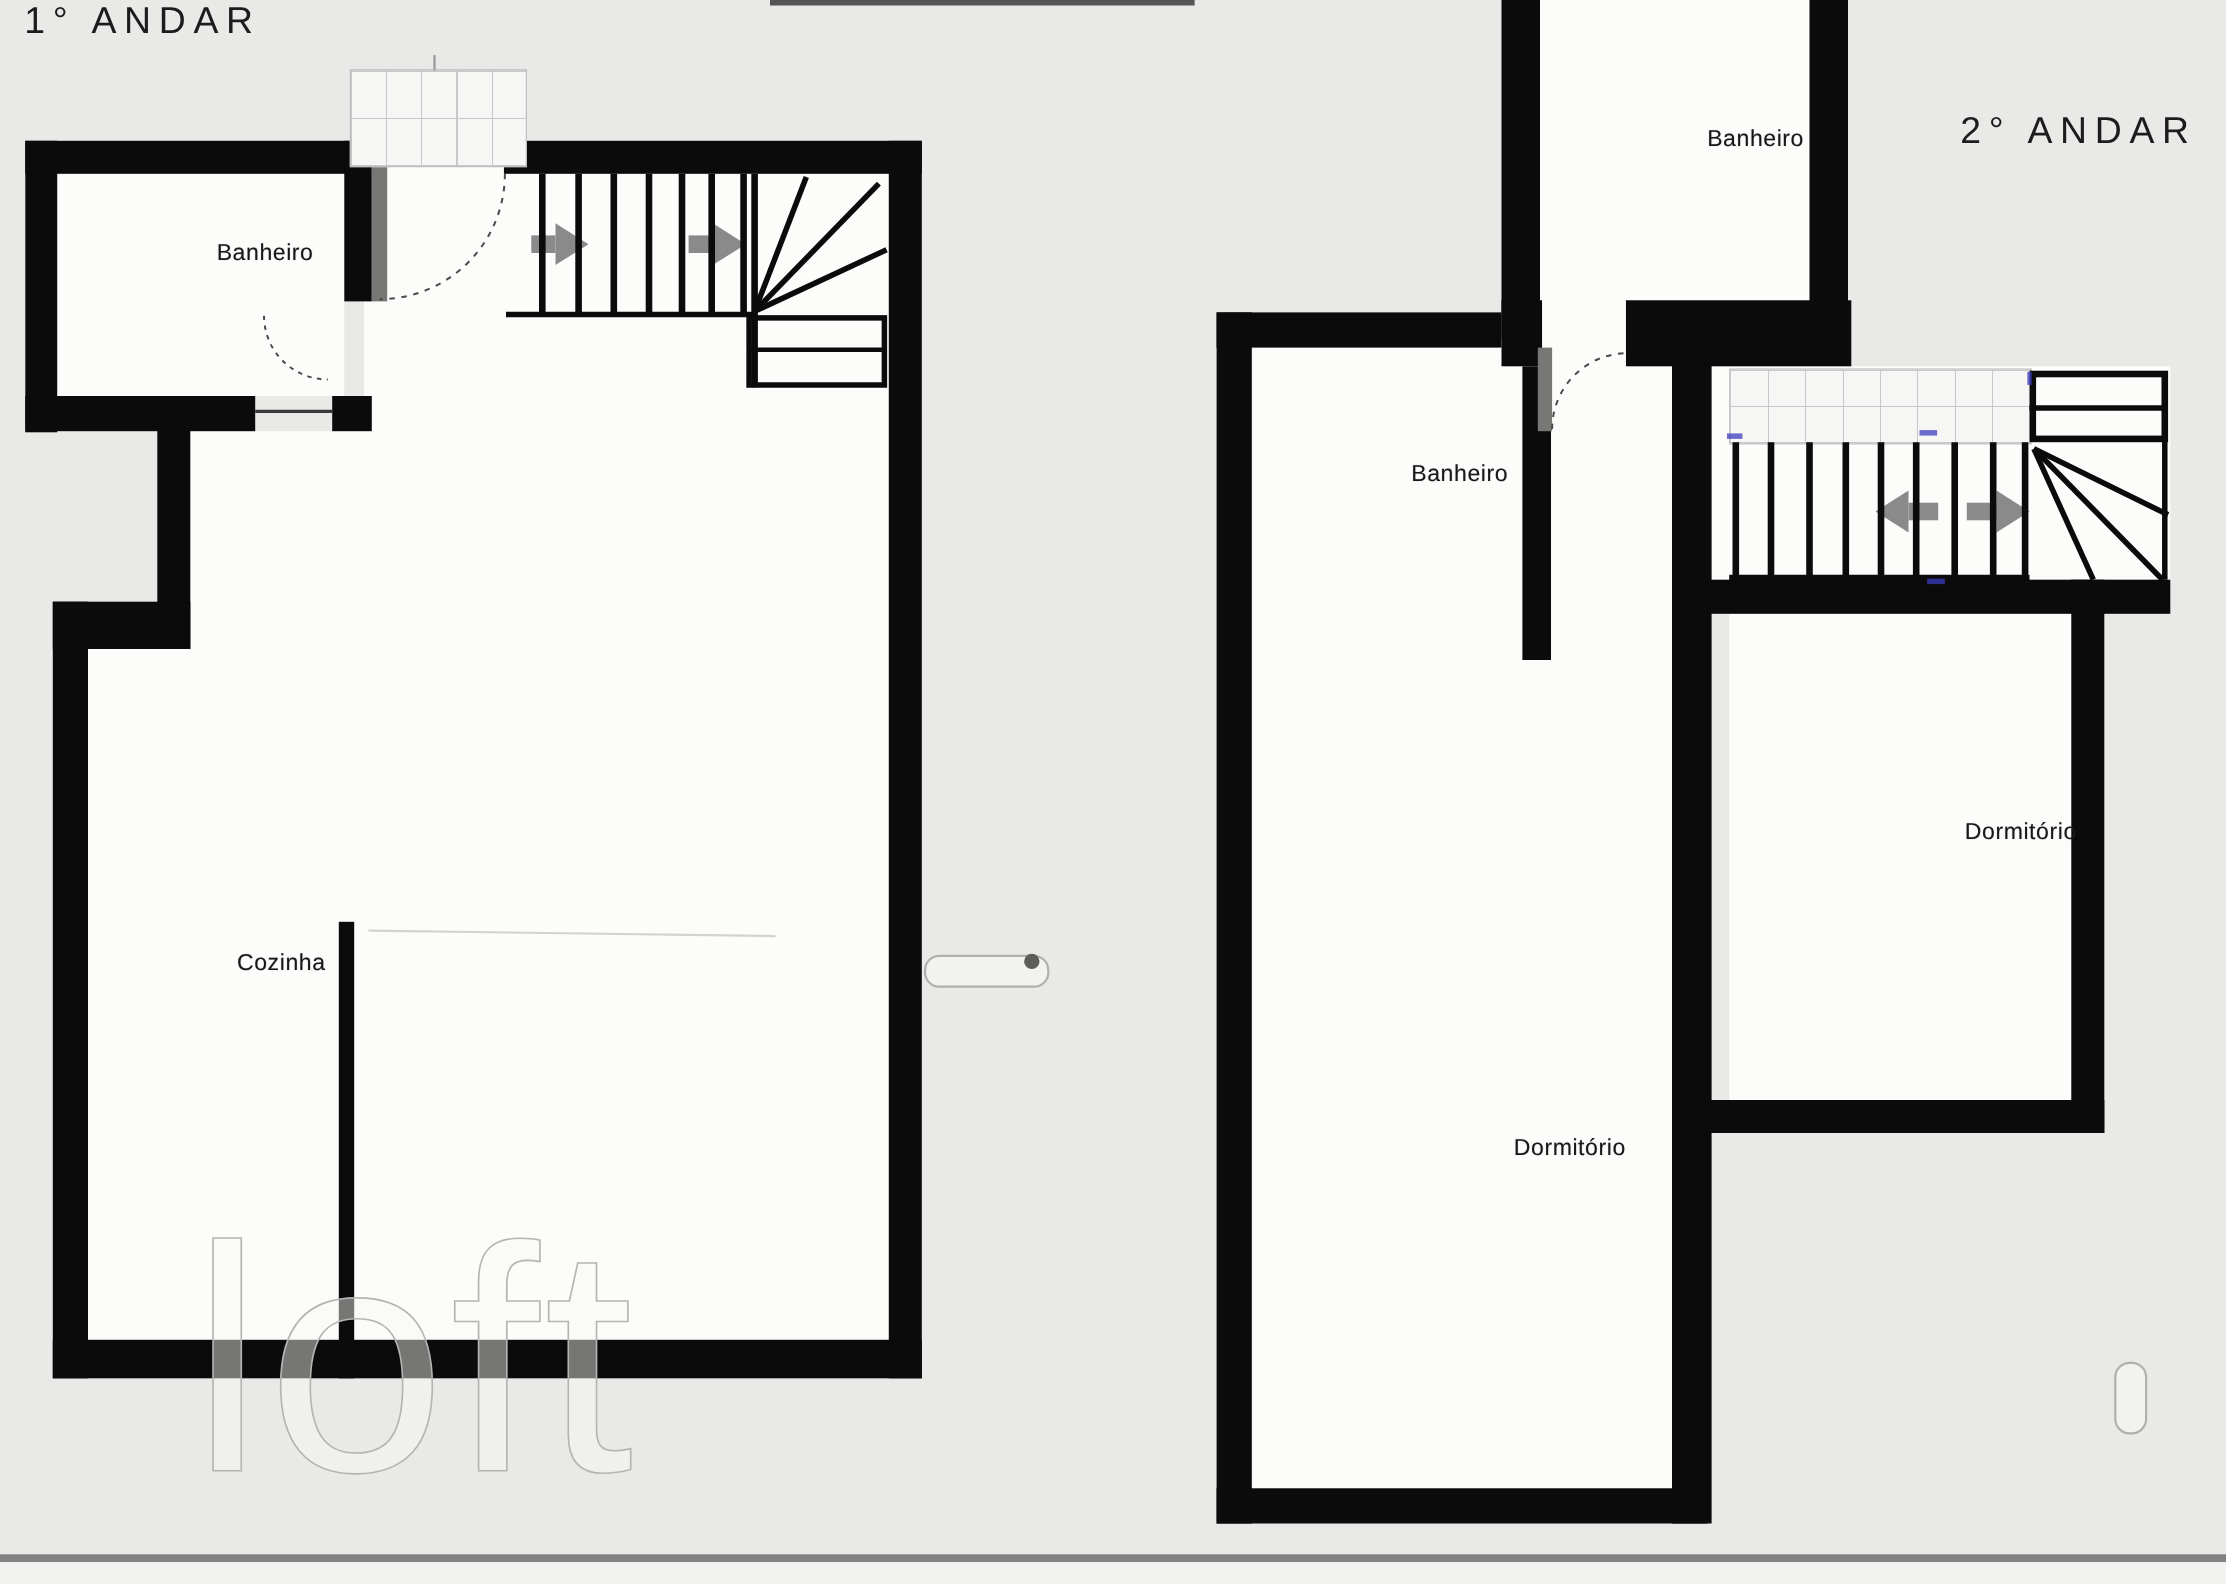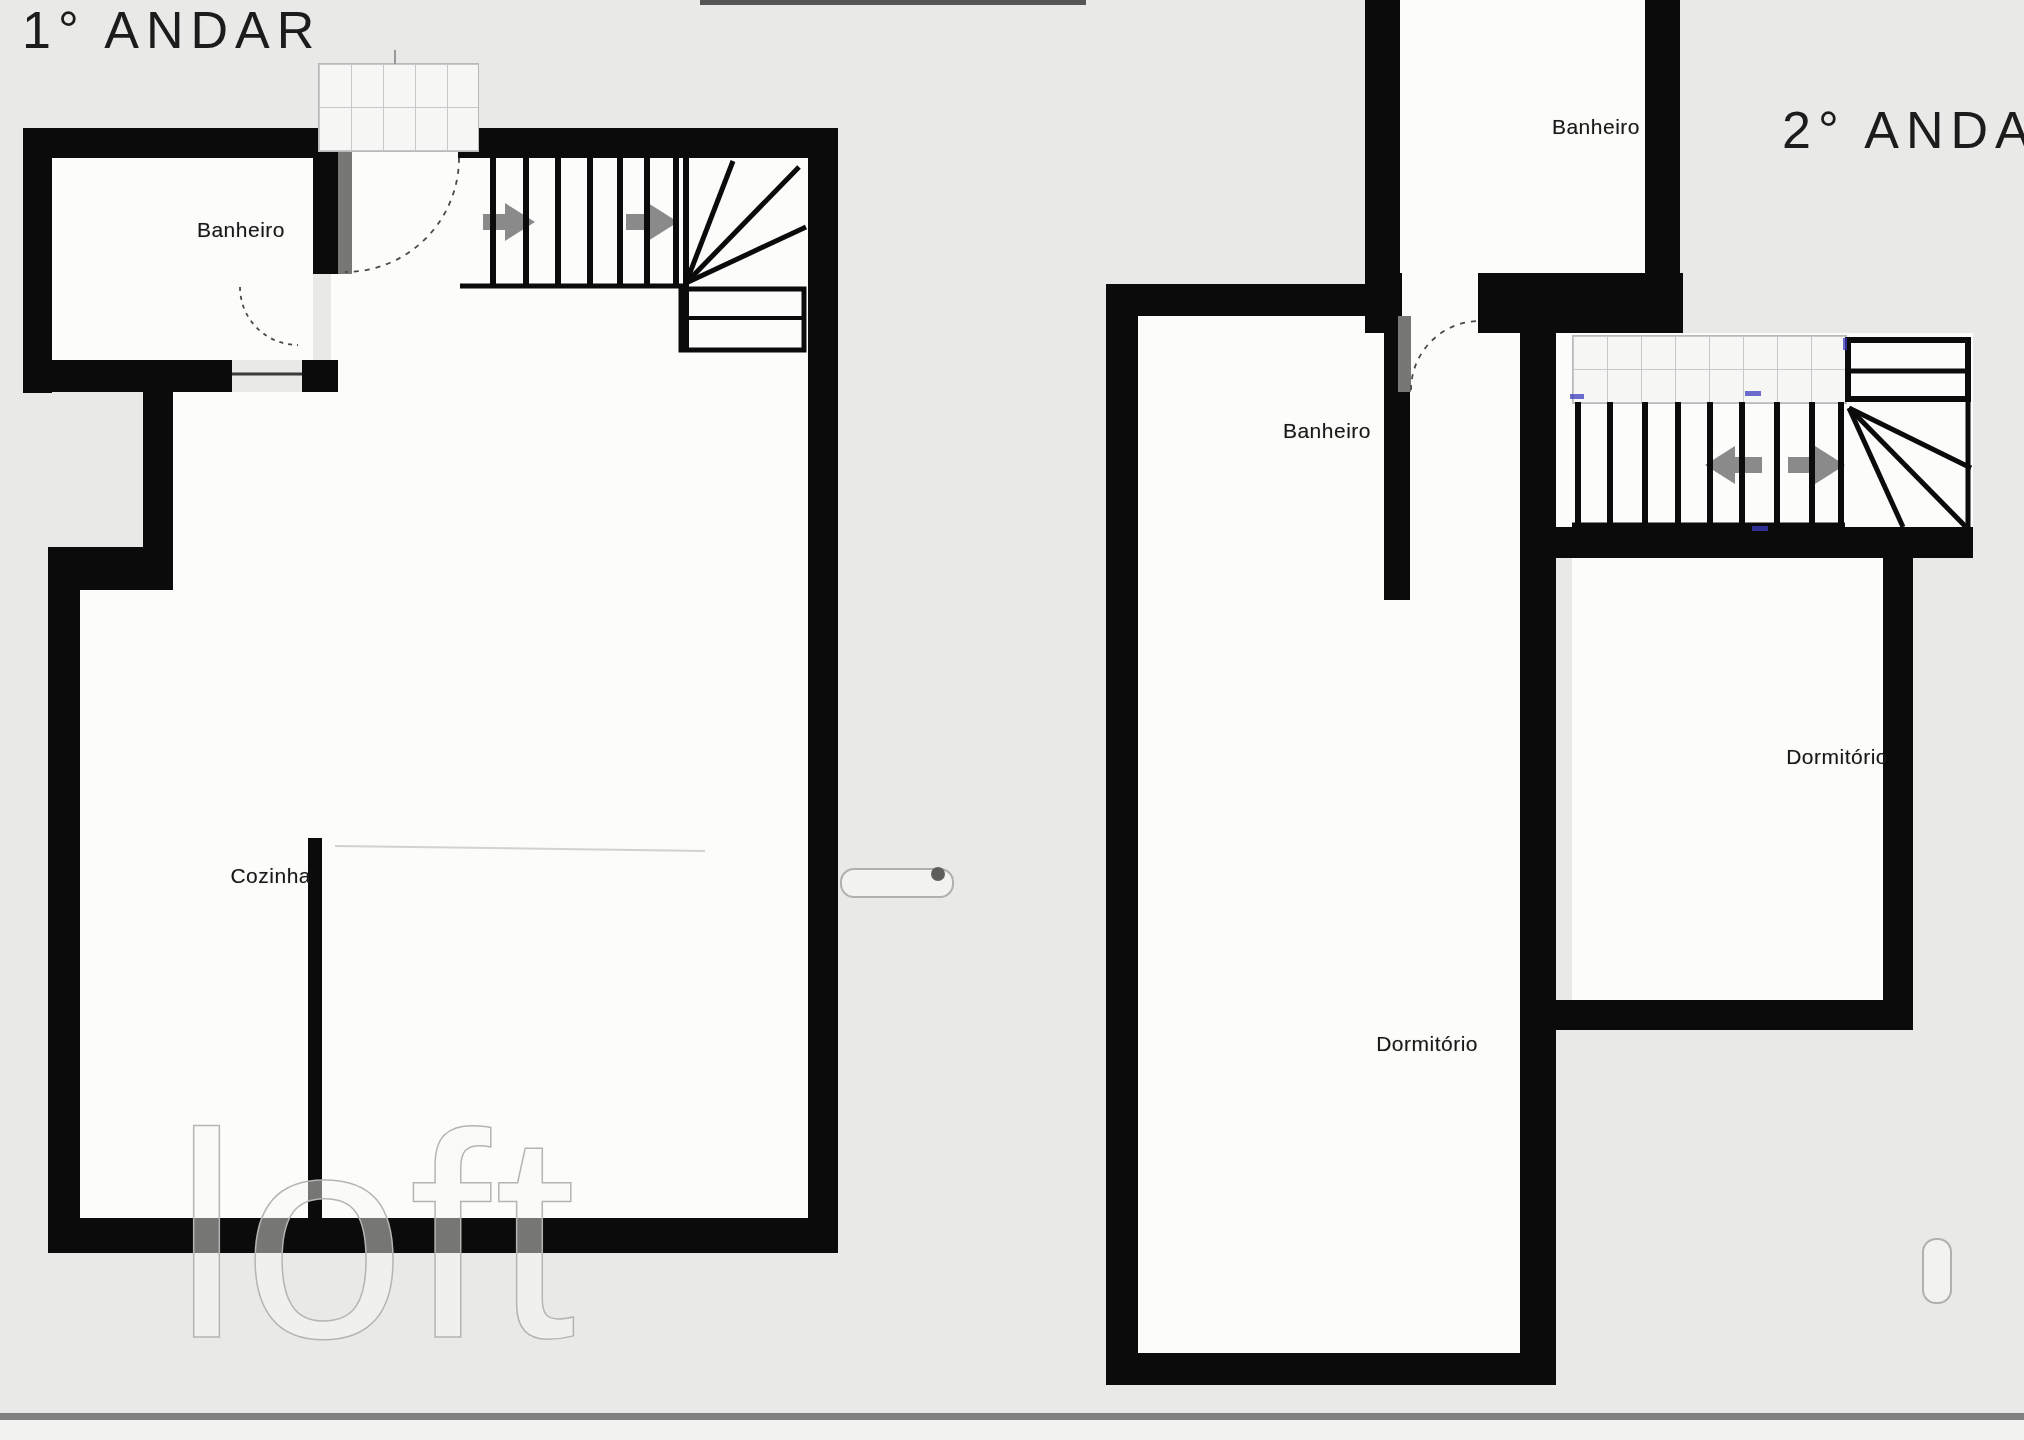--- a/index.html
+++ b/index.html
@@ -4,21 +4,21 @@
 <style>
   html,body{margin:0;padding:0;}
   body{width:2024px;height:1440px;position:relative;overflow:hidden;
        background:var(--bg,#e9e9e7);font-family:"Liberation Sans",sans-serif;}
   .wall{position:absolute;background:var(--wall,#0b0b0b);z-index:2;}
   .room{position:absolute;background:var(--room,#fcfcfb);z-index:1;}
   .gap{position:absolute;background:var(--room,#fcfcfb);z-index:3;}
   .doorleaf{position:absolute;background:var(--door,#777775);z-index:4;}
   .label{position:absolute;z-index:6;color:#181818;font-size:21px;
          text-align:right;letter-spacing:0.5px;text-shadow:0 0 1px rgba(20,20,20,.35);}
-  .title{position:absolute;z-index:6;color:#1c1c1c;font-size:52px;letter-spacing:7px;white-space:nowrap;}
+  .title{position:absolute;z-index:6;color:#1c1c1c;font-size:34px;letter-spacing:7px;white-space:nowrap;}
   .window-grid{position:absolute;z-index:4;background-color:#f6f6f4;
     border:1px solid #b9b9b9;}
   .grid1{background-image:
     repeating-linear-gradient(90deg, var(--wline,#c8c8cb) 0 1px, transparent 1px 32px),
     repeating-linear-gradient(0deg, var(--wline,#c8c8cb) 0 1px, transparent 1px 43px);}
   .grid2{background-image:
     repeating-linear-gradient(90deg, var(--wline,#c8c8cb) 0 1px, transparent 1px 34px),
     repeating-linear-gradient(0deg, var(--wline,#c8c8cb) 0 1px, transparent 1px 33px);}
   .arrow-body{position:absolute;background:var(--arrow,#8a8a8a);z-index:5;}
   .arrow-head{position:absolute;width:0;height:0;z-index:5;}
@@ -63,21 +63,21 @@
 <div class="wall" style="left:48px;top:1218px;width:790px;height:35px;"></div>
 <div class="wall" style="left:808px;top:128px;width:30px;height:1125px;"></div>
 <div class="wall" style="left:308px;top:838px;width:14px;height:415px;"></div>
 
 <div class="gap" style="left:338px;top:128px;width:120px;height:30px;"></div>
 <div class="doorleaf" style="left:338px;top:150px;width:14px;height:124px;"></div>
 
 <div class="window-grid grid1" style="left:318px;top:63px;width:159px;height:87px;"></div>
 
 <div class="label" style="left:70px;top:218px;width:215px;">Banheiro</div>
-<div class="label" style="left:96px;top:864px;width:215px;">Cozinha</div>
+<div class="label" style="left:81px;top:864px;width:215px;">Cozinha</div>
 
 <div class="arrow-body" style="left:483px;top:214px;width:22px;height:16px;"></div>
 <div class="arrow-head head-right" style="left:505px;top:203px;"></div>
 <div class="arrow-body" style="left:626px;top:214px;width:22px;height:16px;"></div>
 <div class="arrow-head head-right" style="left:648px;top:203px;"></div>
 
 <div class="handlebar" style="left:840px;top:868px;width:110px;height:26px;"></div>
 
 <div class="title" style="left:1782px;top:100px;">2° ANDAR</div>
 

